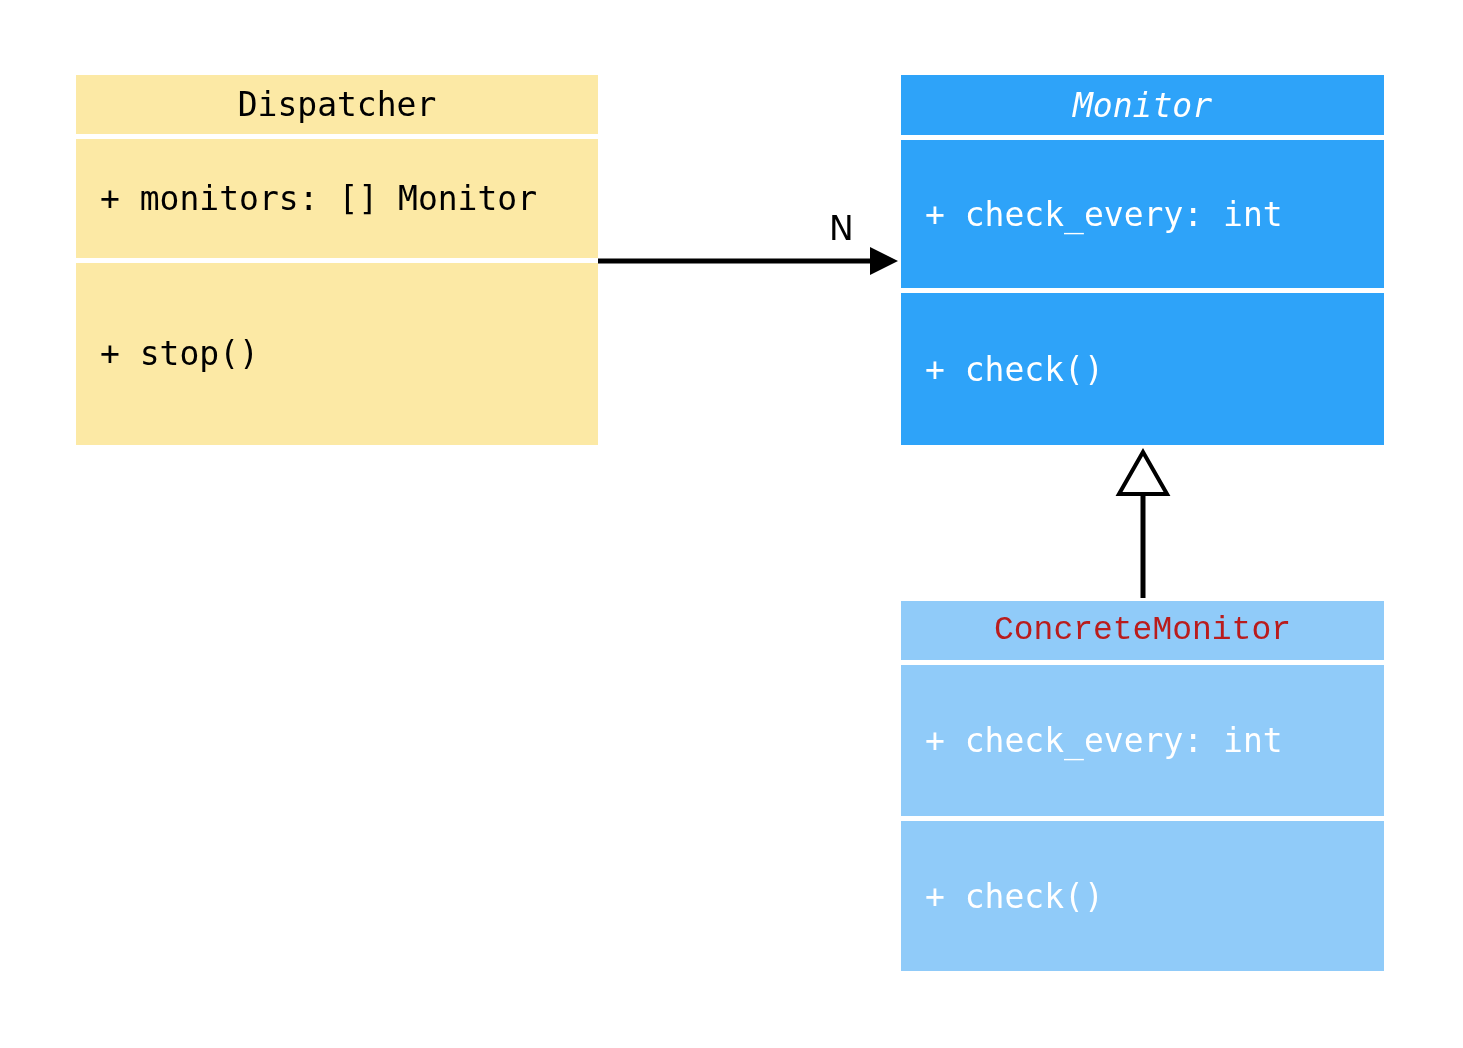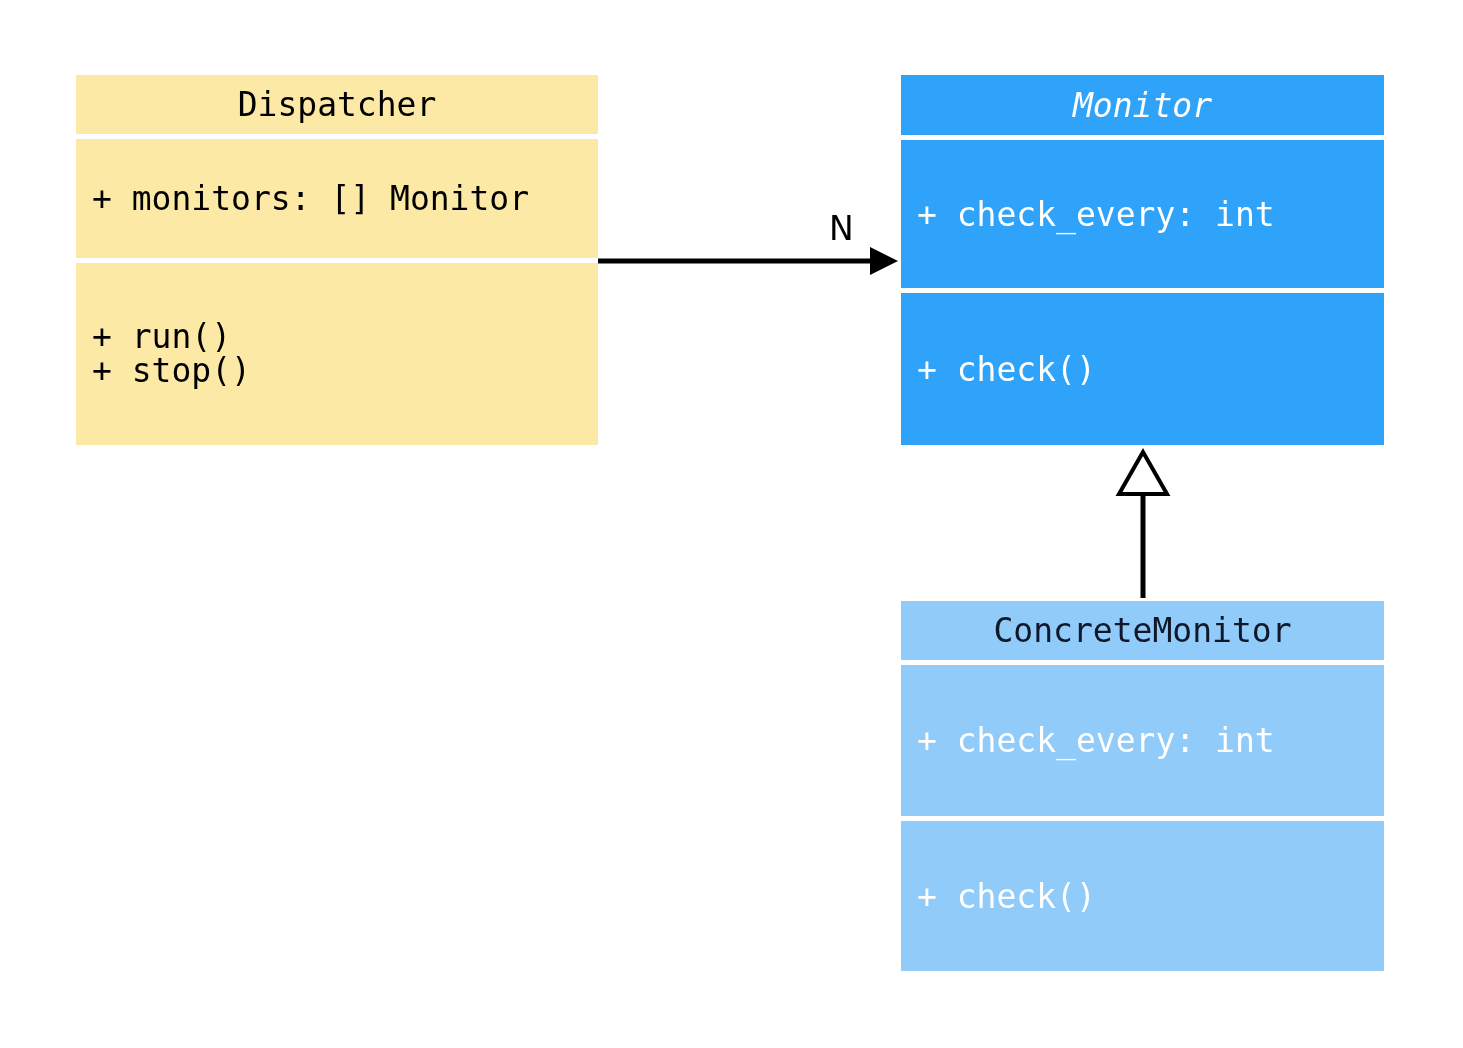--- a/index.html
+++ b/index.html
@@ -18,21 +18,21 @@
     flex-direction: column;
     gap: 5px;
   }
   .compartment {
     display: flex;
     align-items: center;
     width: 100%;
     font-size: 33px;
   }
   .compartment.title-row { justify-content: center; }
-  .compartment.body-row { justify-content: flex-start; padding-left: 16px; }
+  .compartment.body-row { justify-content: flex-start; padding-left: 24px; }
   .title-italic { font-style: italic; }
   .method-lines { display: flex; flex-direction: column; }
   .method-lines .line { line-height: 34.5px; }
   .rel-svg {
     position: absolute;
     left: 0; top: 0;
     width: 1463px; height: 1048px;
     pointer-events: none;
   }
   .multiplicity-label {
@@ -67,41 +67,40 @@
 
   <div class="class-box" id="dispatcher-box">
     <div class="compartment title-row" style="background: rgb(252, 233, 165);">
       <span style="color: rgb(0, 0, 0);">Dispatcher</span>
     </div>
     <div class="compartment body-row attr-row" style="background: rgb(252, 233, 165);">
       <span style="color: rgb(0, 0, 0);">+ monitors: [] Monitor</span>
     </div>
     <div class="compartment body-row method-row" style="background: rgb(252, 233, 165);">
       <div class="method-lines" style="color: rgb(0, 0, 0);">
-        <div class="line">+ run()</div>
         <div class="line">+ stop()</div>
       </div>
     </div>
   </div>
 
   <div class="class-box" id="monitor-box">
     <div class="compartment title-row" style="background: rgb(46, 163, 249);">
       <span class="title-italic" style="color: rgb(255, 255, 255);">Monitor</span>
     </div>
     <div class="compartment body-row attr-row" style="background: rgb(46, 163, 249);">
       <span style="color: rgb(255, 255, 255);">+ check_every: int</span>
     </div>
     <div class="compartment body-row method-row" style="background: rgb(46, 163, 249);">
       <span style="color: rgb(255, 255, 255);">+ check()</span>
     </div>
   </div>
 
   <div class="class-box" id="concrete-monitor-box">
     <div class="compartment title-row" style="background: rgb(144, 203, 249);">
-      <span style="color: #0f172a;">ConcreteMonitor</span>
+      <span style="color: #b91c1c; font-family: Liberation Mono, monospace;">ConcreteMonitor</span>
     </div>
     <div class="compartment body-row attr-row" style="background: rgb(144, 203, 249);">
       <span style="color: rgb(255, 255, 255);">+ check_every: int</span>
     </div>
     <div class="compartment body-row method-row" style="background: rgb(144, 203, 249);">
       <span style="color: rgb(255, 255, 255);">+ check()</span>
     </div>
   </div>
 
   <svg class="rel-svg" viewBox="0 0 1463 1048">

